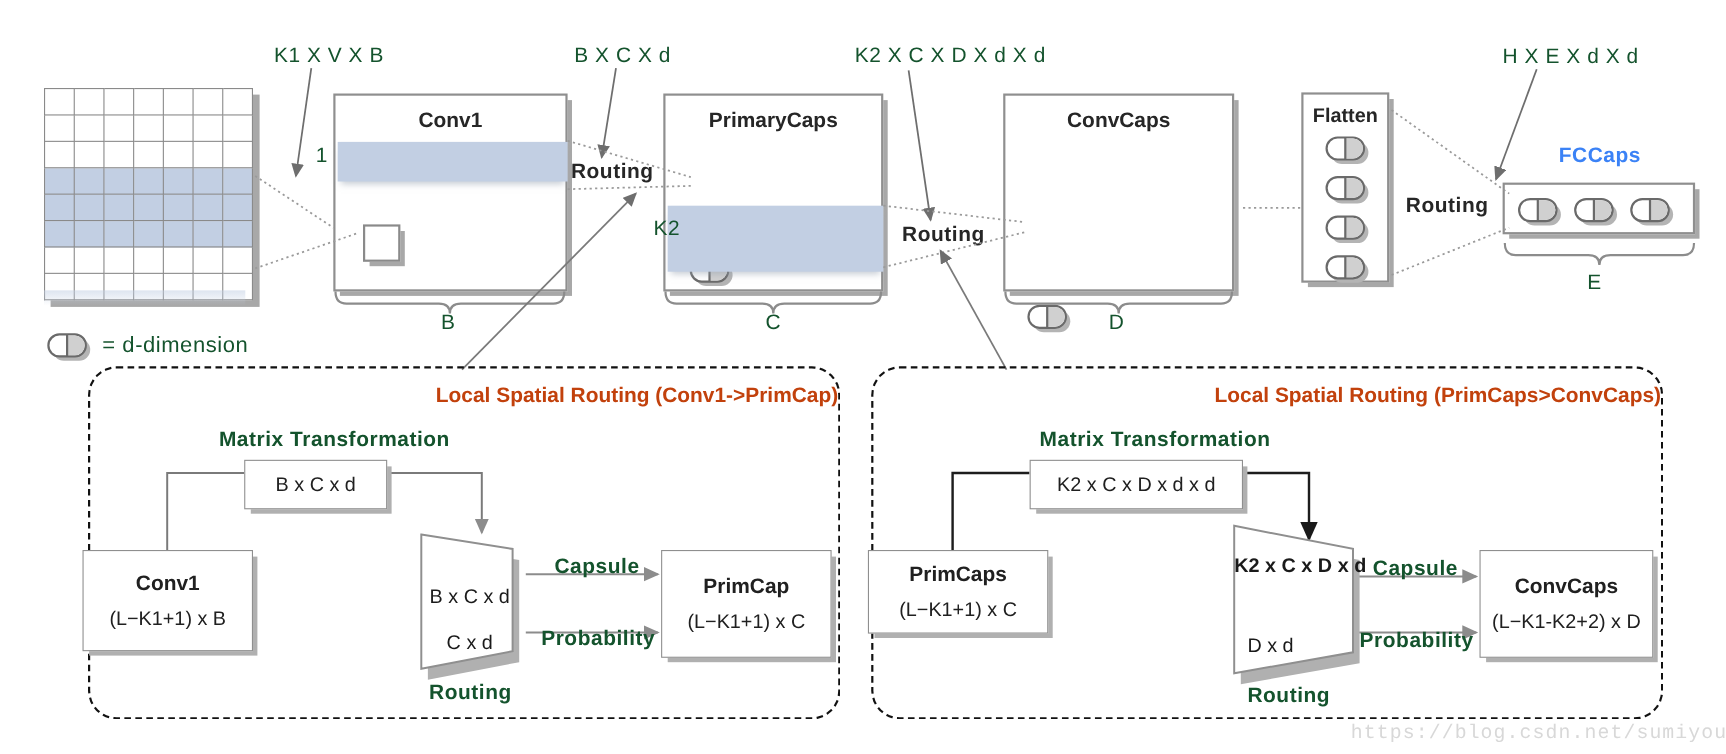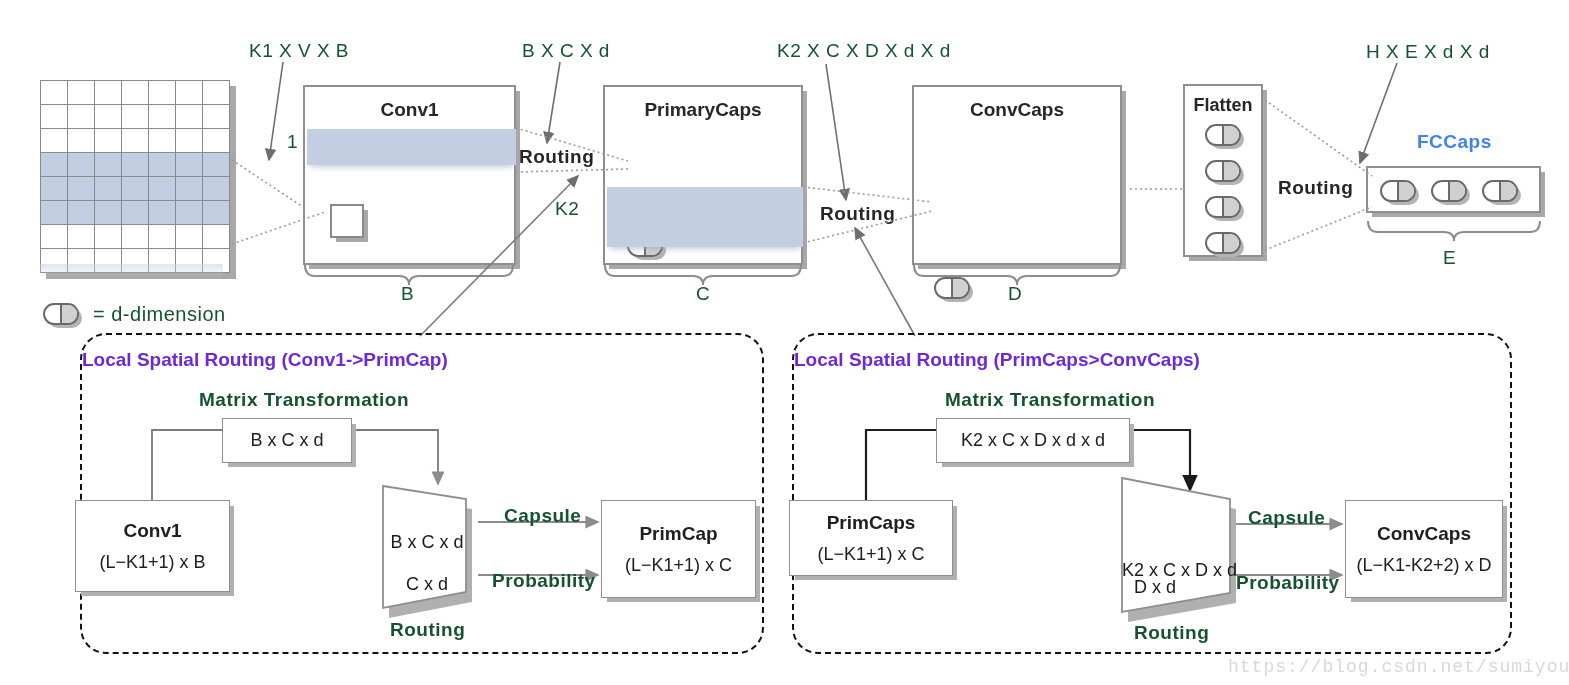--- a/index.html
+++ b/index.html
@@ -104,24 +104,24 @@
   .dashpanel {
     position: absolute;
     border: 2.5px dashed #111111;
     border-radius: 26px;
     box-sizing: border-box;
     background: transparent;
   }
   .panel-title {
     position: absolute;
     left: 0; right: 0;
-    text-align: left;
+    text-align: right;
     font-weight: bold;
     font-size: 19px;
-    color: #6d28d9;
+    color: #c2410c;
   }
 
   
   .pbox {
     position: absolute;
     background: #ffffff;
     border: 1.7px solid #8f8f8f;
     box-sizing: border-box;
     box-shadow: 5px 5px 0 -1px #b0b0b0;
     display: flex;
@@ -277,21 +277,21 @@
     <div style="position:absolute; left:25px; top:117px; width:30px; height:30px; background:#fff; border:2px solid #8a8a8a; box-shadow:5px 5px 0 -1px #a8a8a8;"></div>
   </div>
   <div class="lbl" style="left:287px; top:131px;">1</div>
   <div class="lbl" style="left:401px; top:283px;">B</div>
 
   <div class="box" style="left:603px; top:85px; width:200px; height:180px;">
     <div class="box-title" style="top:12px;">PrimaryCaps</div>
     <div class="cap half" style="left:22px; top:148px; width:36px; height:22px;"></div>
     <div class="bandblue" style="left:2px; top:100px; width:196px; height:60px;"></div>
   </div>
-  <div class="lbl" style="left:555px; top:198px;">K2</div>
+  <div class="lbl" style="left:594px; top:198px;">K2</div>
   <div class="lbl" style="left:696px; top:283px;">C</div>
 
   <div class="box" style="left:912px; top:85px; width:210px; height:180px;">
     <div class="box-title" style="top:12px;">ConvCaps</div>
     <div class="cap half" style="left:20px; top:190px; width:36px; height:22px;"></div>
   </div>
   <div class="lbl" style="left:1008px; top:283px;">D</div>
 
   <div class="box" style="left:1183px; top:84px; width:80px; height:173px;">
     <div class="box-title" style="top:9px; font-size:18px;">Flatten</div>
@@ -401,21 +401,21 @@
     <div class="panel-title" style="top:14px;">Local Spatial Routing (PrimCaps&gt;ConvCaps)</div>
   </div>
   <div class="lbl lbl-b" style="left:945px; top:389px; font-size:19px;">Matrix Transformation</div>
   <div class="mtbox" style="left:936px; top:418px; width:194px; height:45px;">
     <span>K2 x C x D x d x d</span>
   </div>
   <div class="pbox" style="left:789px; top:500px; width:164px; height:76px;">
     <div class="t1">PrimCaps</div>
     <div class="t2">(L−K1+1) x C</div>
   </div>
-  <div class="trap-lbl" style="left:1122px; top:560px; width:110px;">K2 x C x D x d</div>
+  <div class="trap-lbl" style="left:1122px; top:504px; width:110px;font-weight:bold;">K2 x C x D x d</div>
   <div class="trap-lbl" style="left:1120px; top:577px; width:70px;">D x d</div>
   <div class="lbl lbl-b" style="left:1134px; top:622px; font-size:19px;">Routing</div>
   <div class="lbl lbl-b" style="left:1248px; top:507px; font-size:19px;">Capsule</div>
   <div class="lbl lbl-b" style="left:1236px; top:572px; font-size:19px;">Probability</div>
   <div class="pbox" style="left:1345px; top:500px; width:158px; height:98px;">
     <div class="t1">ConvCaps</div>
     <div class="t2">(L−K1-K2+2) x D</div>
   </div>
 
   <div class="watermark" style="left:1228px; top:657px;">https://blog.csdn.net/sumiyou8385</div>

